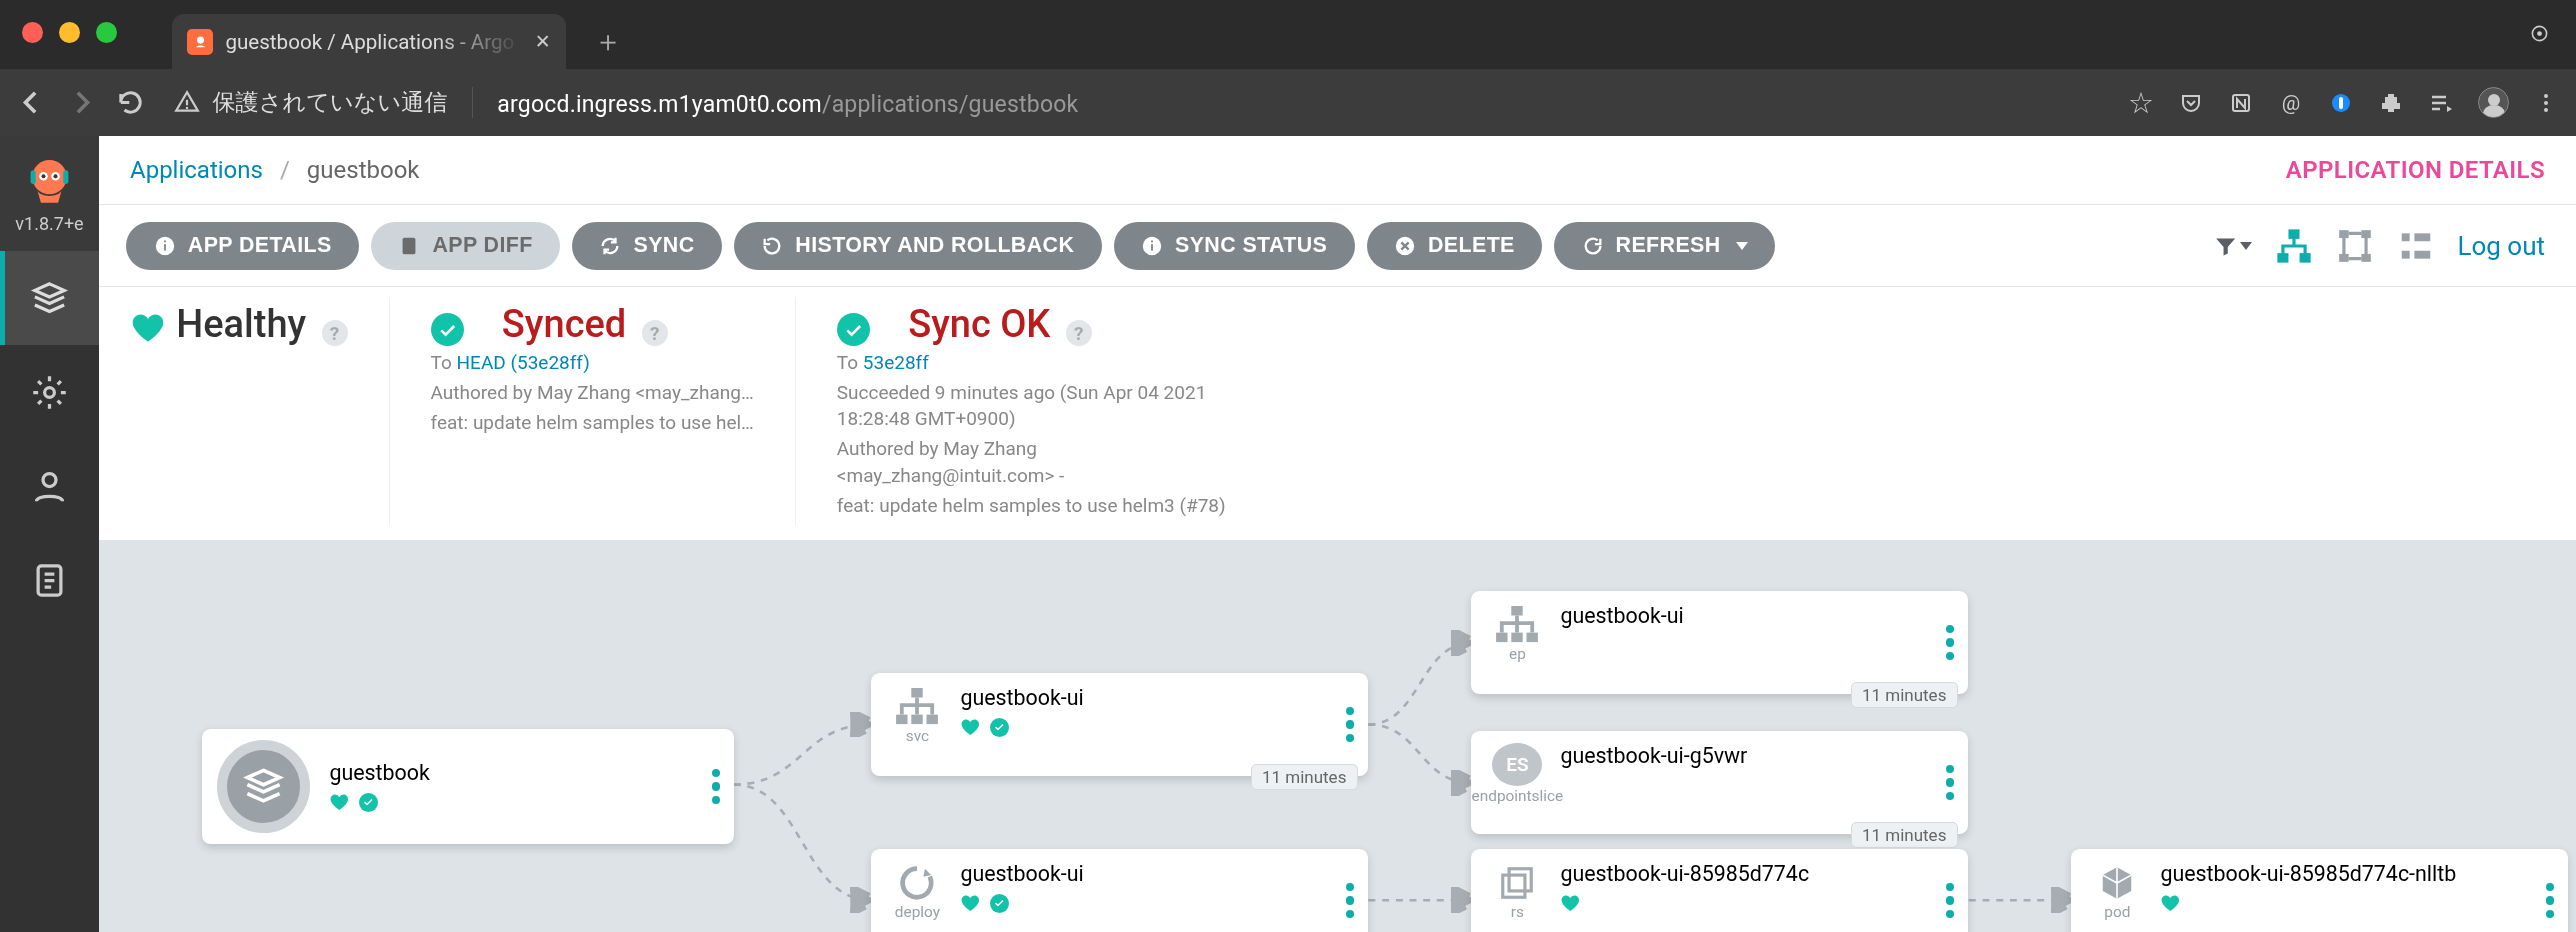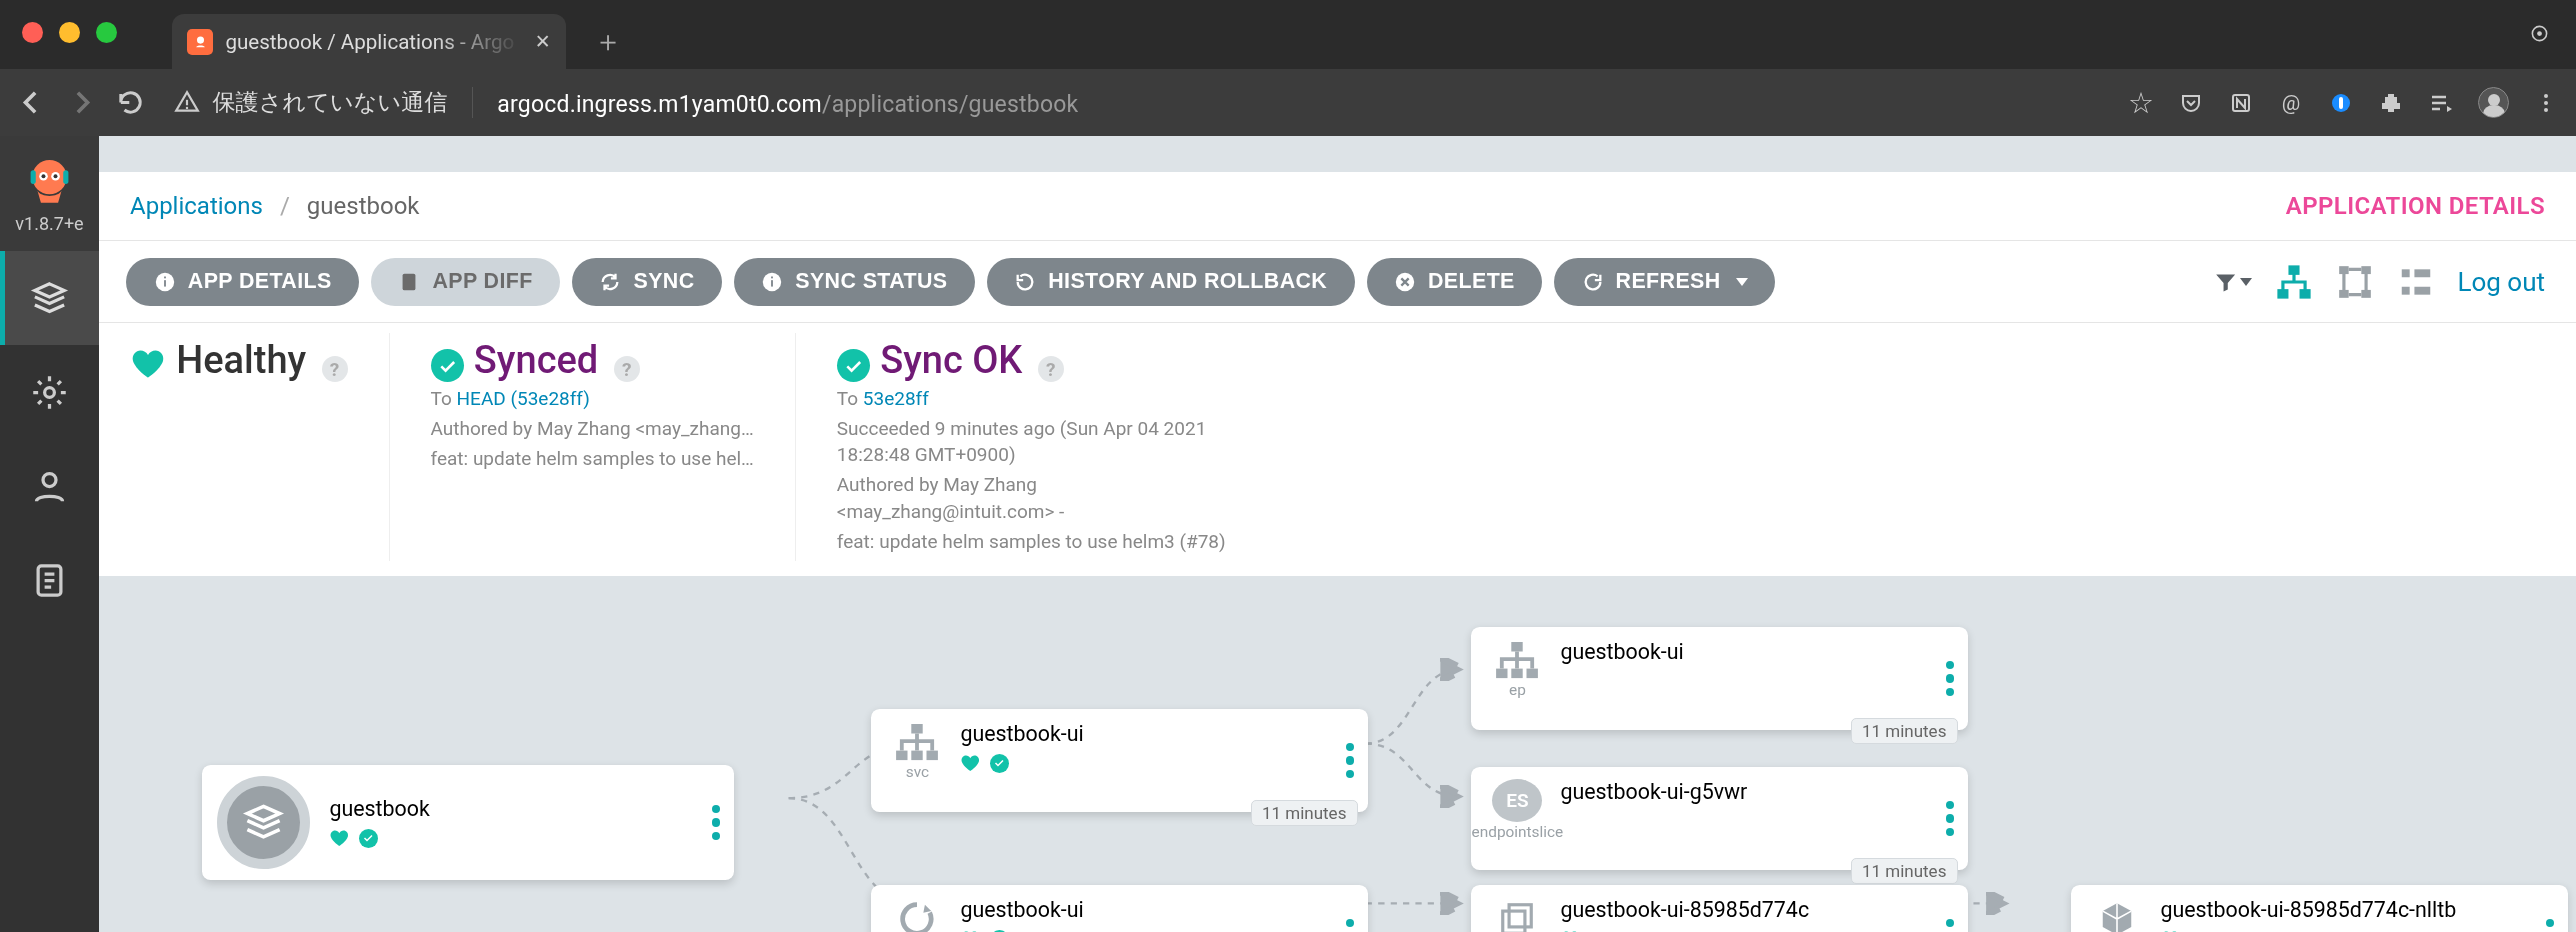--- a/index.html
+++ b/index.html
@@ -45,21 +45,21 @@
 .logo-octopus svg{width:55px;height:55px;}
 .logo-ver{ color:#ccc; font-size:18px; }
 .rail-item{ width:100%; height:94px; display:flex; align-items:center; justify-content:center; position:relative; }
 .rail-item.active{ background:#4a4a4a; }
 .rail-item.active::before{content:"";position:absolute;left:0;top:0;bottom:0;width:5.1px;background:#0dadab;}
 .rail-item svg{ width:39px; height:39px; fill:#ccc; }
 
 .main{ flex:1; display:flex; flex-direction:column; background:#dde3e7; }
 
 
-.crumb-bar{ background:#fff; height:69px; display:flex; align-items:center; padding:0 31px; font-size:24px; justify-content:space-between; border-bottom:0.9px solid #e5e5e5;margin-top:36px;}
+.crumb-bar{ background:#fff; height:69px; display:flex; align-items:center; padding:0 31px; font-size:24px; justify-content:space-between; border-bottom:0.9px solid #e5e5e5;}
 .crumb-left{display:flex;align-items:center;gap:17px;}
 .crumb-left a{ color:#0087b6; text-decoration:none; }
 .crumb-sep{ color:#aaa; }
 .crumb-cur{ color:#666; }
 .crumb-right{ color:#ec4899; font-weight:600; letter-spacing:0.4px; }
 
 
 .toolbar{ background:#fff; height:82px; display:flex; align-items:center; padding:0 31px 0 27.4px; gap:12px; border-bottom:0.9px solid #e5e5e5;}
 .tbtn{ background:#7e868c; color:#fff; border:none; border-radius:34px; height:48px; padding:0 27.4px; display:flex; align-items:center; gap:12px; font-size:21.4px; font-weight:600; letter-spacing:0.4px; cursor:pointer; }
 .tbtn.light{ background:#ced5da; color:#6b6b6b; }
@@ -71,21 +71,21 @@
 .view-ico svg{ width:38px; height:38px; fill:#9aa1a6; }
 .view-ico.active svg{ fill:#0dadab; stroke:#0dadab; }
 .logout{ color:#0087b6; font-size:26px; }
 
 
 .status-row{ background:#fff; display:flex; padding:10.3px 31px 15.4px; gap:0; }
 .status-cell{ padding:5.1px 41px 5.1px 0; border-right:1.7px solid #eee; margin-right:41px; }
 .status-cell:last-child{border-right:none;}
 .stat-head{ display:flex; align-items:flex-end; gap:10.3px; }
 .stat-head h2{ font-size:38px; font-weight:500; color:#333; }
-.stat-head.green h2{ color:#701a75; }
+.stat-head.green h2{ color:#b91c1c;margin-left:28px; }
 .heart-big{ width:36px; height:36px; }
 .heart-big svg{width:100%;height:100%;fill:#12c2a9;}
 .check-circ{ width:33px; height:33px; border-radius:50%; background:#12c2a9; display:flex; align-items:center; justify-content:center; }
 .check-circ svg{ width:20.6px; height:20.6px; fill:#fff; }
 .help-circ{ width:26px; height:26px; border-radius:50%; background:#e3e6e8; color:#aaa; display:flex; align-items:center; justify-content:center; font-size:19px; font-weight:700; margin-left:5.1px; }
 .stat-sub{ font-size:19px; color:#888; margin-top:3.4px; line-height:1.4; max-width:412px; }
 .stat-sub .link{ color:#0087b6; }
 
 
 .graph{ flex:1; position:relative; overflow:hidden; }
@@ -292,31 +292,31 @@
         <span>APP DIFF</span>
       </button>
       <button class="tbtn">
         <svg viewBox="0 0 24 24">
             <path d="M4 12a8 8 0 0 1 14-5M20 12a8 8 0 0 1-14 5M18 3v5h-5M6 21v-5h5" fill="none" stroke="#fff" stroke-width="2.5"></path>
           </svg>
         <span>SYNC</span>
       </button>
       <button class="tbtn">
         <svg viewBox="0 0 24 24">
+            <path d="M4 12a8 8 0 1 0 3-6.2M4 4v6h6" fill="none" stroke="#fff" stroke-width="2.5"></path>
+          </svg>
+        <span>HISTORY AND ROLLBACK</span>
+      </button>
+      <button class="tbtn">
+        <svg viewBox="0 0 24 24">
             <circle cx="12" cy="12" r="10"></circle>
             <rect x="11" y="10" width="2" height="7" fill="#7e868c"></rect>
             <rect x="11" y="6" width="2" height="2" fill="#7e868c"></rect>
           </svg>
         <span>SYNC STATUS</span>
-      </button>
-      <button class="tbtn">
-        <svg viewBox="0 0 24 24">
-            <path d="M4 12a8 8 0 1 0 3-6.2M4 4v6h6" fill="none" stroke="#fff" stroke-width="2.5"></path>
-          </svg>
-        <span>HISTORY AND ROLLBACK</span>
       </button>
       <button class="tbtn">
         <svg viewBox="0 0 24 24">
             <circle cx="12" cy="12" r="10"></circle>
             <path d="M8 8l8 8M16 8l-8 8" stroke="#7e868c" stroke-width="2.5"></path>
           </svg>
         <span>DELETE</span>
       </button>
       <button class="tbtn">
         <svg viewBox="0 0 24 24">

